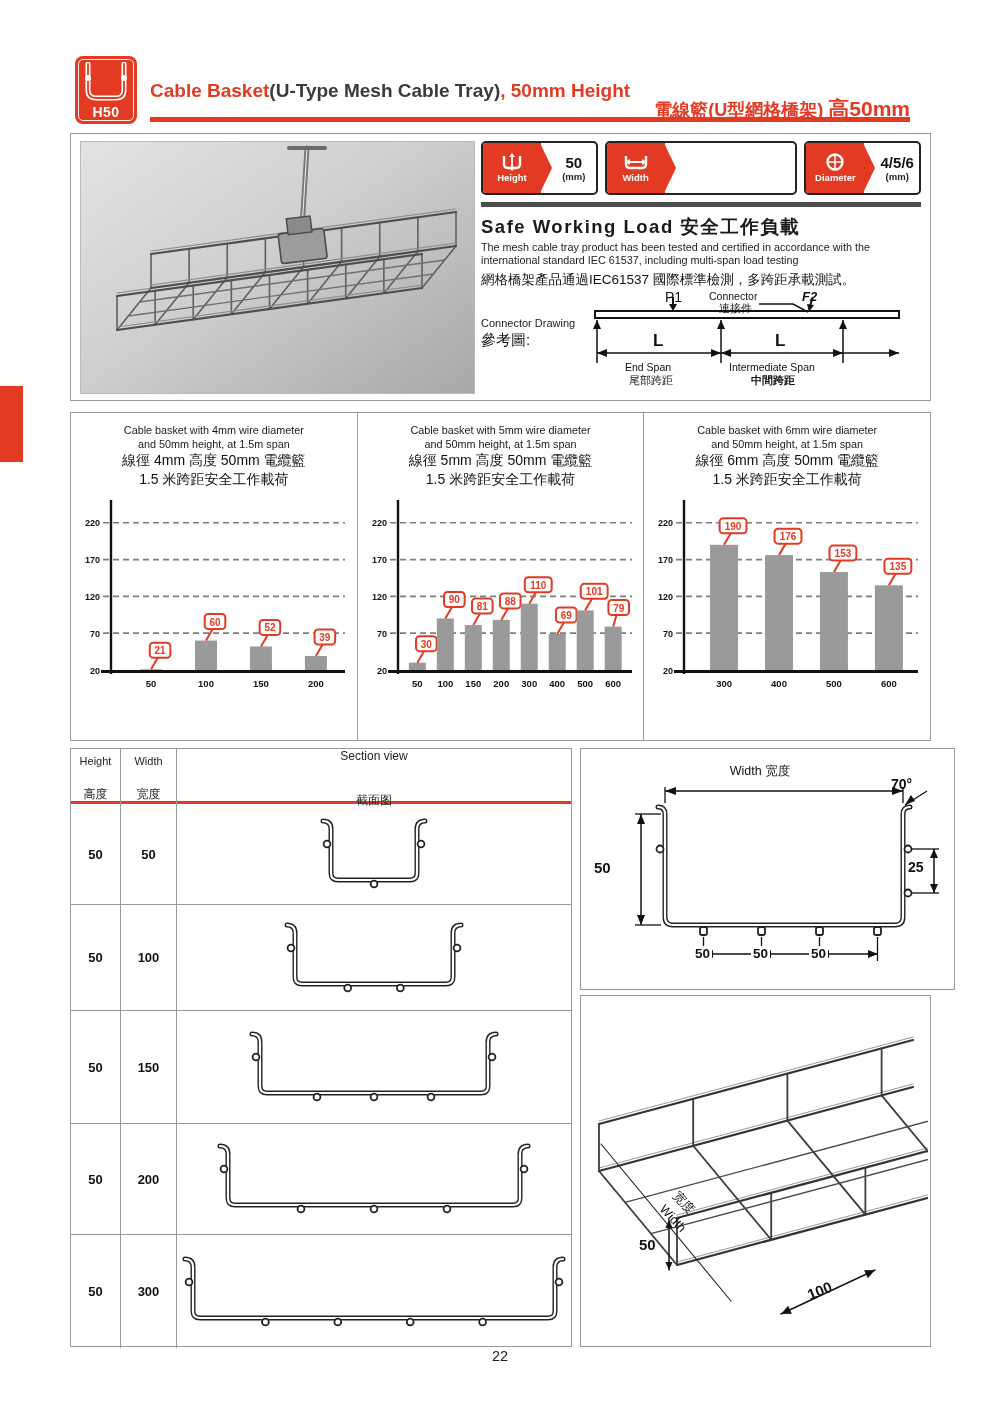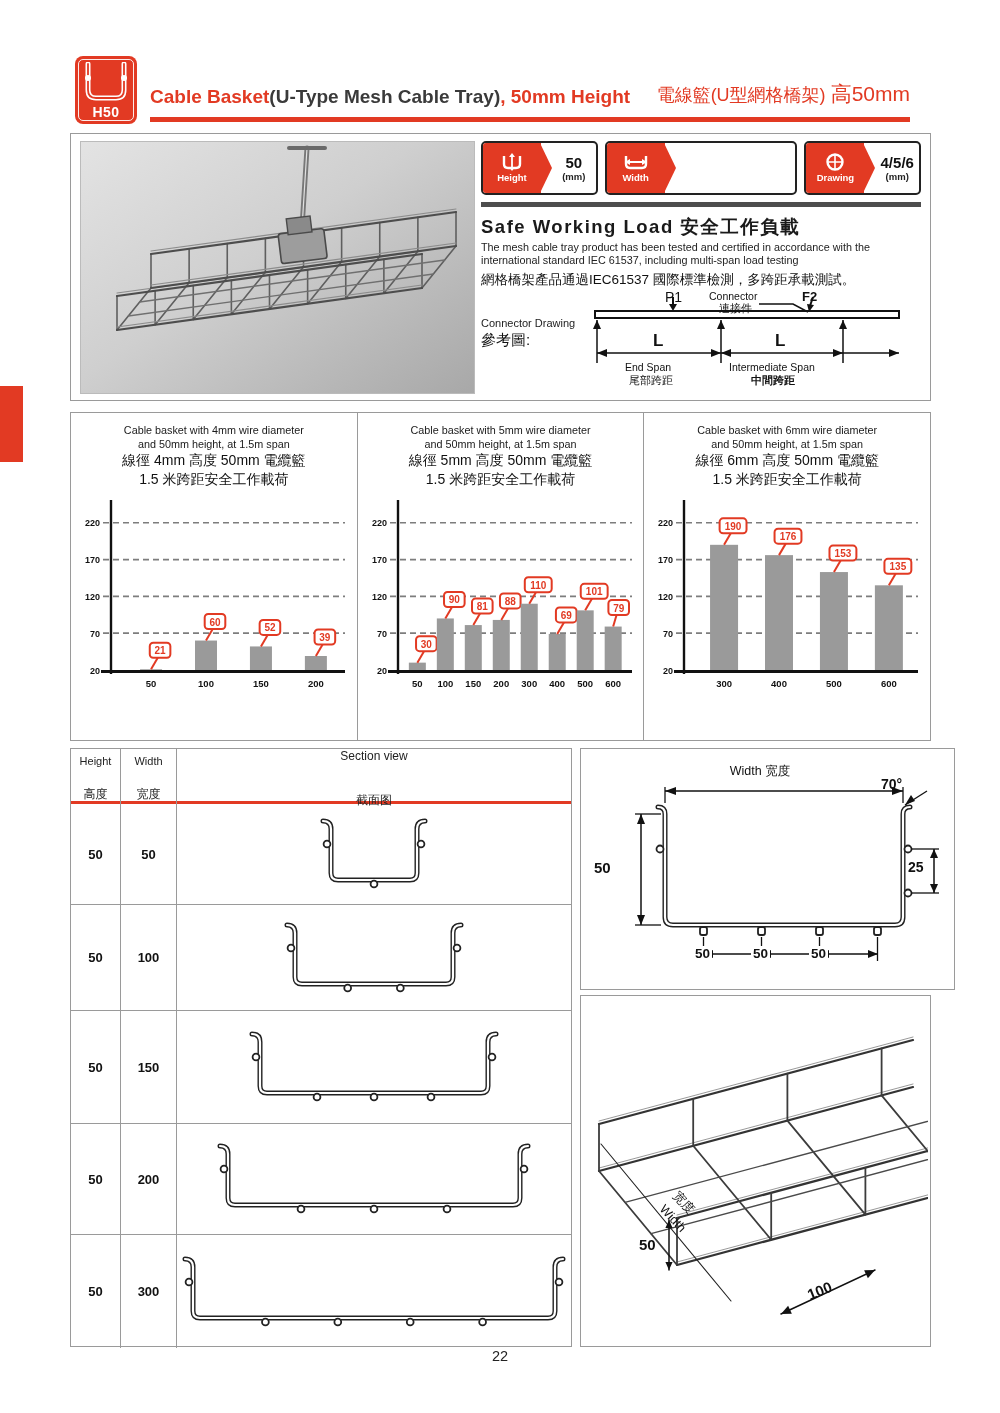--- a/index.html
+++ b/index.html
@@ -10,24 +10,24 @@
   
   .red-tab{position:absolute;left:0;top:386px;width:23px;height:76px;background:#e23a23;}
 
   
   .logo{position:absolute;left:75px;top:56px;width:62px;height:68px;background:#e23a23;border-radius:8px;}
   .logo::after{content:"";position:absolute;inset:3px;border:1.6px solid rgba(255,255,255,.9);border-radius:5px;}
   .logo svg{position:absolute;left:9px;top:6px;}
   .logo .model{position:absolute;left:0;right:0;bottom:4px;text-align:center;color:#fff;
                font-weight:bold;font-size:14px;letter-spacing:.5px;}
   .title-row{position:absolute;left:150px;top:80px;width:760px;display:flex;
-             justify-content:space-between;align-items:flex-end;}
+             justify-content:space-between;align-items:flex-start;}
   .title-en{font-size:19px;font-weight:bold;color:#e23a23;white-space:nowrap;}
   .title-en .paren{color:#3a3a3a;}
-  .title-cn{font-size:18px;font-weight:normal;color:#e23a23;white-space:nowrap;}
+  .title-cn{font-size:18px;font-weight:bold;color:#e23a23;white-space:nowrap;margin-top:15px;}
   .title-cn .big{font-size:21px;}
   .red-rule{position:absolute;left:150px;top:117px;width:760px;height:5px;background:#e23a23;}
 
   
   #box1{left:70px;top:133px;width:859px;height:266px;}
   .photo{position:absolute;left:9px;top:7px;width:393px;height:251px;
          background:linear-gradient(145deg,#e3e3e3 0%,#cfcfcf 45%,#a8a8a8 100%);
          border:1px solid #bbb;}
   .trcol{position:absolute;left:410px;top:7px;width:440px;height:252px;}
   .badges{display:flex;gap:7px;height:54px;}
@@ -46,21 +46,21 @@
   .swl-head{margin:7px 0 2px;font-size:18.5px;font-weight:bold;color:#1a1a1a;letter-spacing:1.5px;}
   .swl-en{font-size:10.8px;line-height:1.25;color:#222;width:442px;}
   .swl-cn{font-size:13.5px;margin-top:3px;color:#111;}
   .ref-row{position:absolute;left:0;top:152px;display:flex;width:440px;}
   .ref-label{width:100px;padding-top:24px;}
   .ref-label .en{font-size:11px;color:#222;}
   .ref-label .cn{font-size:15px;margin-top:2px;}
   .ref-canvas{position:relative;width:338px;height:100px;}
   .ref-canvas span{position:absolute;white-space:nowrap;}
   .rl-p1{left:84px;top:-4px;font-weight:normal;font-size:14px;}
-  .rl-f2{left:221px;top:-4px;font-weight:bold;font-size:13px;}
+  .rl-f2{left:221px;top:-4px;font-weight:bold;font-size:13px;font-style:italic;}
   .rl-conn-en{left:128px;top:-3px;font-size:10.5px;}
   .rl-conn-cn{left:138px;top:8px;font-size:11px;}
   .rl-L1{left:72px;top:38px;font-weight:bold;font-size:17px;}
   .rl-L2{left:194px;top:38px;font-weight:bold;font-size:17px;}
   .rl-es-en{left:44px;top:68px;font-size:10.5px;}
   .rl-es-cn{left:48px;top:80px;font-size:11px;}
   .rl-is-en{left:148px;top:68px;font-size:10.5px;}
   .rl-is-cn{left:170px;top:80px;font-size:11px;font-weight:bold;}
 
   
@@ -84,21 +84,21 @@
   .t-row:first-of-type{border-top:none;}
   .t-cell{border-right:1px solid #9a9a9a;display:flex;align-items:center;justify-content:center;}
   .t-cell:last-child{border-right:none;}
   .t-num{font-size:13px;font-weight:bold;color:#111;}
 
   
   #box4{left:580px;top:748px;width:349px;height:240px;padding-left:24px;}
   #box5{left:580px;top:995px;width:349px;height:350px;}
   .dlabel{position:absolute;white-space:nowrap;color:#111;}
   .cs-width{left:60px;top:14px;width:238px;text-align:center;font-size:12.5px;}
-  .cs-angle{left:300px;top:27px;font-size:14px;font-weight:bold;}
+  .cs-angle{left:310px;top:27px;font-size:14px;font-weight:bold;}
   .cs-lip{left:327px;top:110px;font-size:14px;font-weight:bold;}
   .cs-h{left:13px;top:110px;font-size:15px;font-weight:bold;}
   .cs-s{top:197px;font-size:13.5px;font-weight:bold;background:#fff;padding:0 2px;}
   .cs-s1{left:112px;} .cs-s2{left:170px;} .cs-s3{left:228px;}
   .iso-wcn{left:100px;top:192px;font-size:12.5px;transform:rotate(47deg);transform-origin:left top;}
   .iso-wen{left:86px;top:206px;font-size:12.5px;transform:rotate(47deg);transform-origin:left top;}
   .iso-h{left:58px;top:240px;font-size:15px;font-weight:bold;}
   .iso-s{left:226px;top:286px;font-size:15px;font-weight:bold;transform:rotate(-22deg);}
 
   .footer{position:absolute;left:0;top:1348px;width:1000px;text-align:center;font-size:14.5px;color:#222;}
@@ -202,21 +202,21 @@
               <div class="badge-name">Width</div>
             </div>
           </div>
           <div class="badge" style="width: 118px;">
             <div class="badge-red">
               <svg viewBox="0 0 26 18">
                 <circle cx="13" cy="9" r="7.5" fill="none" stroke="#fff" stroke-width="2.4"></circle>
                 <line x1="13" y1="1" x2="13" y2="17" stroke="#fff" stroke-width="1.6"></line>
                 <line x1="5" y1="9" x2="21" y2="9" stroke="#fff" stroke-width="1.6"></line>
               </svg>
-              <div class="badge-name">Drawing</div>
+              <div class="badge-name">Diameter</div>
             </div>
             <div class="badge-val">
               <div class="bv-main">4/5/6</div>
               <div class="bv-sub">(mm)</div>
             </div>
           </div>
         </div>
       <div class="dark-rule"></div>
       <div class="swl-head"><span>Safe Working Load</span> <span>安全工作負載</span></div>
       <div class="swl-en">The mesh cable tray product has been tested and certified in accordance with the international standard IEC 61537, including multi-span load testing</div>

